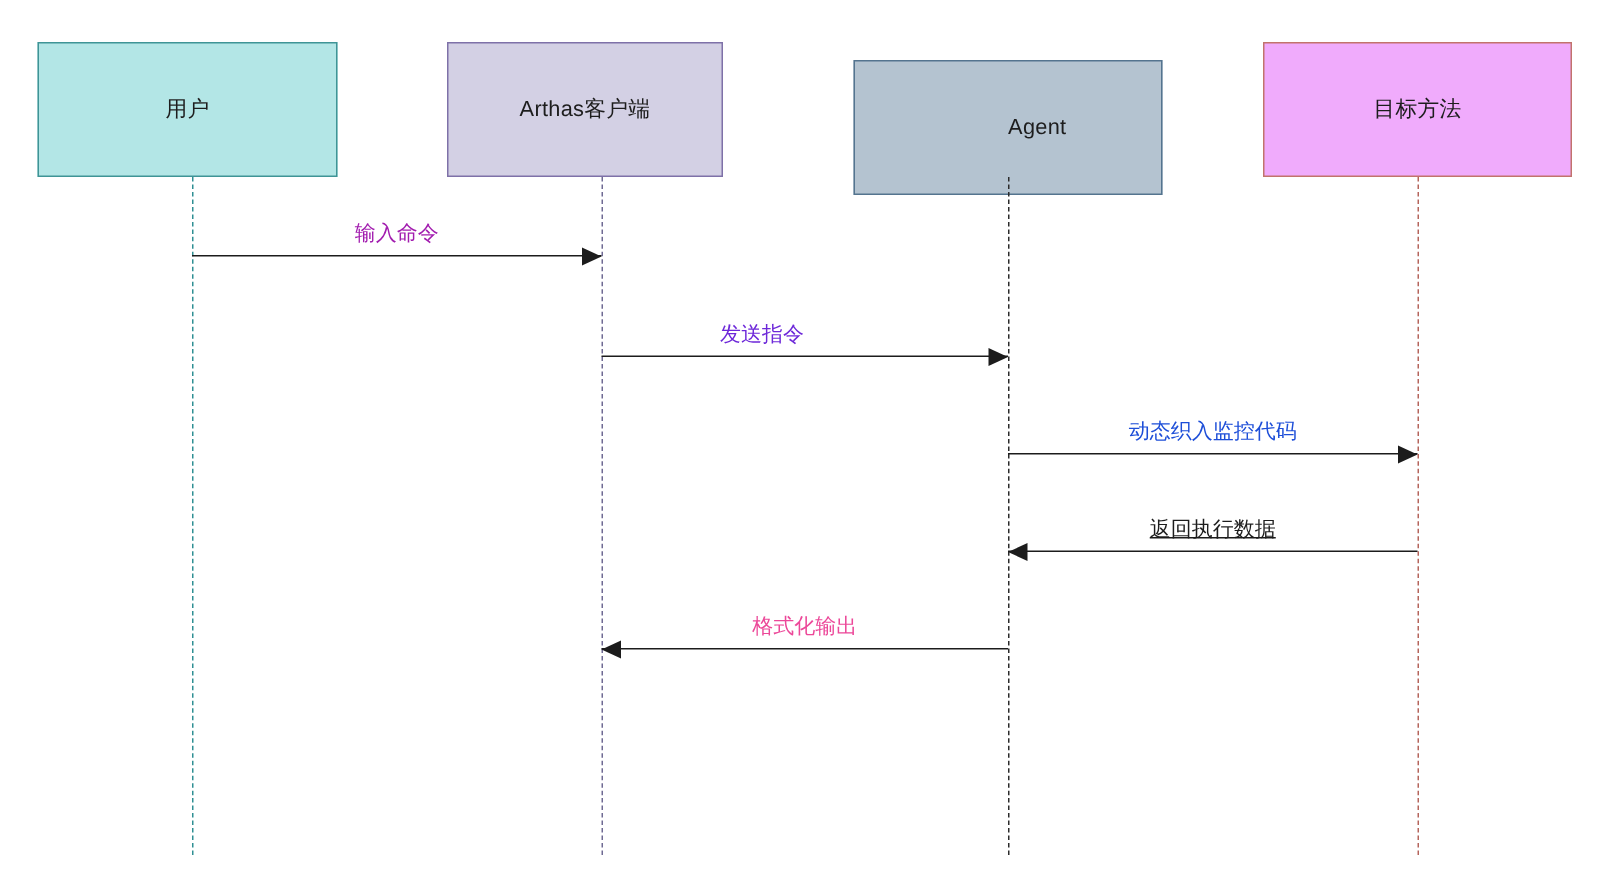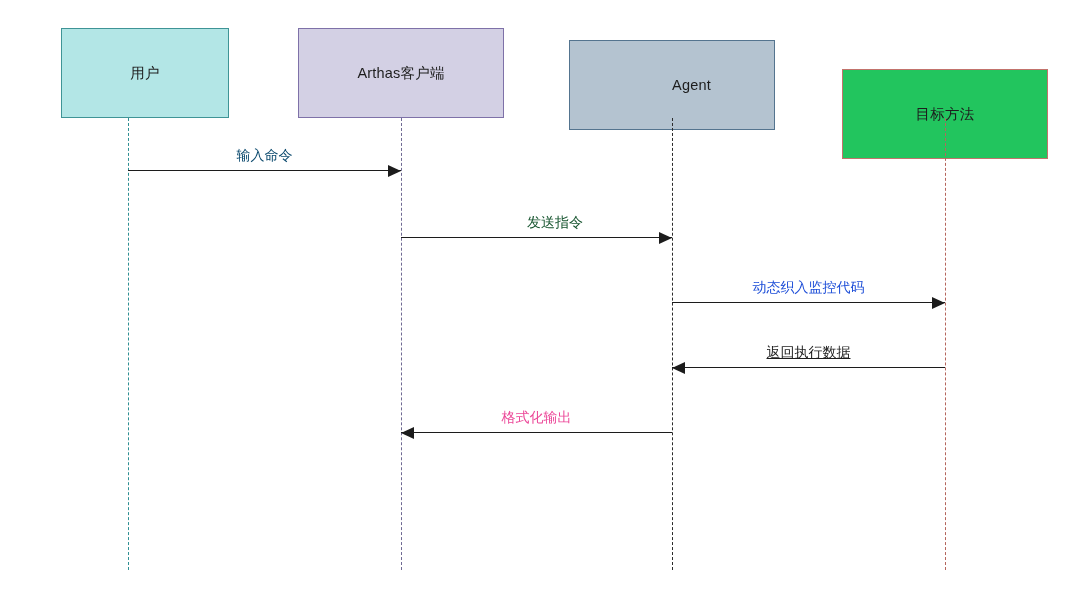--- a/index.html
+++ b/index.html
@@ -66,46 +66,46 @@
     border-top: 6.5px solid transparent;
     border-bottom: 6.5px solid transparent;
     border-right: 13px solid #1c1c1c;
   }
 </style>
 </head>
 <body>
 
 <div id="diagram-canvas" style="width: 1080px; height: 597px; background: rgb(255, 255, 255);">
   <div id="actors-layer">
-      <div class="actor-box" style="left: 25px; top: 28px; width: 168px; height: 90px; background: rgb(179, 230, 230); border-color: rgb(63, 148, 150); margin-left: 36px;">
+      <div class="actor-box" style="left: 25px; top: 28px; width: 200px; height: 90px; background: rgb(179, 230, 230); border-color: rgb(63, 148, 150);">
         <span class="actor-label" style="color: rgb(29, 29, 29);">用户</span>
       </div>
-      <div class="actor-box" style="left: 298px; top: 28px; width: 206px; height: 90px; background: rgb(211, 208, 228); border-color: rgb(126, 113, 168);">
+      <div class="actor-box" style="left: 298px; top: 28px; width: 184px; height: 90px; background: rgb(211, 208, 228); border-color: rgb(126, 113, 168);">
         <span class="actor-label" style="color: rgb(29, 29, 29);">Arthas客户端</span>
       </div>
       <div class="actor-box" style="left: 569px; top: 40px; width: 206px; height: 90px; background: rgb(180, 195, 208); border-color: rgb(84, 116, 143); padding-left: 39px;">
         <span class="actor-label" style="color: rgb(29, 29, 29);">Agent</span>
       </div>
-      <div class="actor-box" style="left: 842px; top: 28px; width: 206px; height: 90px; background: #22c55e; border-color: rgb(194, 115, 108); margin-top: 41px;">
+      <div class="actor-box" style="left: 842px; top: 28px; width: 206px; height: 90px; background: #f0abfc; border-color: rgb(194, 115, 108);">
         <span class="actor-label" style="color: rgb(29, 29, 29);">目标方法</span>
       </div>
     </div>
   <div id="lifelines-layer">
       <div class="lifeline" style="left: 128px; top: 118px; height: 452px; border-left-color: rgb(47, 143, 147);"></div>
       <div class="lifeline" style="left: 401px; top: 118px; height: 452px; border-left-color: rgb(111, 106, 147);"></div>
       <div class="lifeline" style="left: 672px; top: 118px; height: 452px; border-left-color: rgb(43, 43, 43);"></div>
       <div class="lifeline" style="left: 945px; top: 118px; height: 452px; border-left-color: rgb(181, 101, 92);"></div>
     </div>
   <div id="messages-layer">
       <div class="msg-line" style="left: 128px; top: 170px; width: 273px; border-top-color: rgb(28, 28, 28);"></div>
       <div class="arrow-head right" style="top: 164.5px; left: 388px; border-left-color: rgb(28, 28, 28);"></div>
-      <div class="msg-label" style="left: 264.5px; top: 148px; color: #0c4a6e;">输入命令</div>
+      <div class="msg-label" style="left: 264.5px; top: 148px; color: #a21caf;">输入命令</div>
       <div class="msg-line" style="left: 401px; top: 237px; width: 271px; border-top-color: rgb(28, 28, 28);"></div>
       <div class="arrow-head right" style="top: 231.5px; left: 659px; border-left-color: rgb(28, 28, 28);"></div>
-      <div class="msg-label" style="left: 555px; top: 215px; color: #14532d;">发送指令</div>
+      <div class="msg-label" style="left: 508px; top: 215px; color: #6d28d9;">发送指令</div>
       <div class="msg-line" style="left: 672px; top: 302px; width: 273px; border-top-color: rgb(28, 28, 28);"></div>
       <div class="arrow-head right" style="top: 296.5px; left: 932px; border-left-color: rgb(28, 28, 28);"></div>
       <div class="msg-label" style="left: 808.5px; top: 280px; color: #1d4ed8;">动态织入监控代码</div>
       <div class="msg-line" style="left: 672px; top: 367px; width: 273px; border-top-color: rgb(28, 28, 28);"></div>
       <div class="arrow-head left" style="top: 361.5px; left: 672px; border-right-color: rgb(28, 28, 28);"></div>
       <div class="msg-label" style="left: 808.5px; top: 345px; color: rgb(29, 29, 29); text-decoration: underline;">返回执行数据</div>
       <div class="msg-line" style="left: 401px; top: 432px; width: 271px; border-top-color: rgb(28, 28, 28);"></div>
       <div class="arrow-head left" style="top: 426.5px; left: 401px; border-right-color: rgb(28, 28, 28);"></div>
       <div class="msg-label" style="left: 536.5px; top: 410px; color: #ec4899;">格式化输出</div>
     </div>

